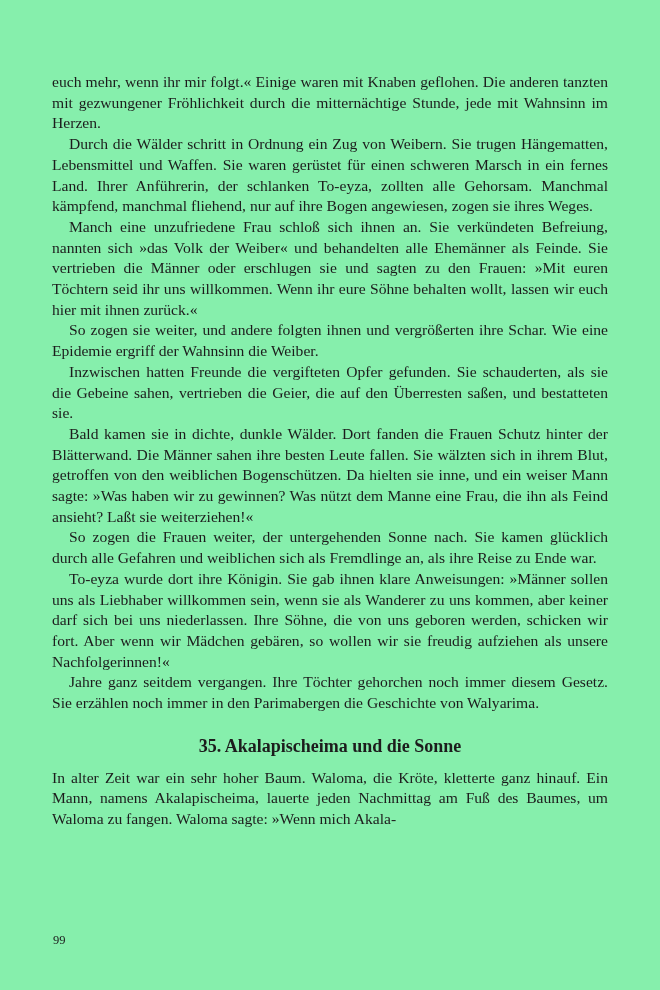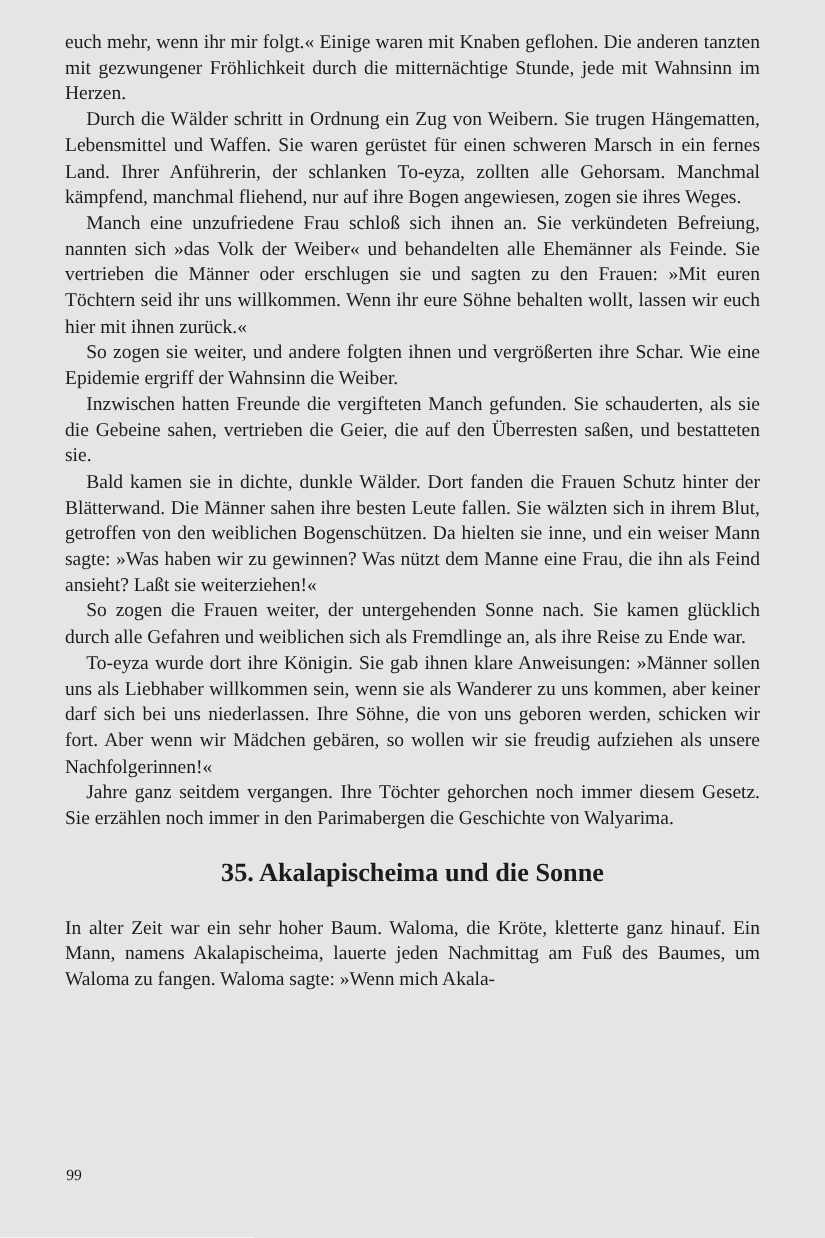--- a/index.html
+++ b/index.html
@@ -5,39 +5,39 @@
   html, body {
     margin: 0;
     padding: 0;
     background: #ffffff;
   }
   .book-page {
     position: relative;
     width: 660px;
     height: 990px;
     box-sizing: border-box;
-    background: #e5e5e5;
-    padding: 24px 52px 0 52px;
+    background: #86efac;
+    padding: 72px 52px 0 52px;
     overflow: hidden;
     font-family: "Liberation Serif", "DejaVu Serif", serif;
     color: #1c1c1c;
   }
   .book-page p {
     margin: 0;
     font-size: 15.6px;
     line-height: 20.7px;
     text-align: justify;
     text-justify: inter-word;
   }
   .book-page p.indent {
     text-indent: 17px;
   }
   .section-heading {
-    margin: 22px 0 24px 0;
-    font-size: 21px;
+    margin: 22px 0 11px 0;
+    font-size: 18px;
     line-height: 20.7px;
     font-weight: bold;
     text-align: center;
   }
   .page-number {
     position: absolute;
     left: 53px;
     bottom: 44px;
     font-size: 12.5px;
     line-height: 1;
@@ -45,21 +45,21 @@
   }
 </style>
 </head>
 <body>
 
 <div class="book-page">
   <p class="noindent">euch mehr, wenn ihr mir folgt.« Einige waren mit Knaben geflohen. Die anderen tanzten mit gezwungener Fröhlichkeit durch die mitternächtige Stunde, jede mit Wahnsinn im Herzen.</p>
   <p class="indent">Durch die Wälder schritt in Ordnung ein Zug von Weibern. Sie trugen Hängematten, Lebensmittel und Waffen. Sie waren gerüstet für einen schweren Marsch in ein fernes Land. Ihrer Anführerin, der schlanken To-eyza, zollten alle Gehorsam. Manchmal kämpfend, manchmal fliehend, nur auf ihre Bogen angewiesen, zogen sie ihres Weges.</p>
   <p class="indent">Manch eine unzufriedene Frau schloß sich ihnen an. Sie verkündeten Befreiung, nannten sich »das Volk der Weiber« und behandelten alle Ehemänner als Feinde. Sie vertrieben die Männer oder erschlugen sie und sagten zu den Frauen: »Mit euren Töchtern seid ihr uns willkommen. Wenn ihr eure Söhne behalten wollt, lassen wir euch hier mit ihnen zurück.«</p>
   <p class="indent">So zogen sie weiter, und andere folgten ihnen und vergrößerten ihre Schar. Wie eine Epidemie ergriff der Wahnsinn die Weiber.</p>
-  <p class="indent">Inzwischen hatten Freunde die vergifteten Manch gefunden. Sie schauderten, als sie die Gebeine sahen, vertrieben die Geier, die auf den Überresten saßen, und bestatteten sie.</p>
+  <p class="indent">Inzwischen hatten Freunde die vergifteten Opfer gefunden. Sie schauderten, als sie die Gebeine sahen, vertrieben die Geier, die auf den Überresten saßen, und bestatteten sie.</p>
   <p class="indent">Bald kamen sie in dichte, dunkle Wälder. Dort fanden die Frauen Schutz hinter der Blätterwand. Die Männer sahen ihre besten Leute fallen. Sie wälzten sich in ihrem Blut, getroffen von den weiblichen Bogenschützen. Da hielten sie inne, und ein weiser Mann sagte: »Was haben wir zu gewinnen? Was nützt dem Manne eine Frau, die ihn als Feind ansieht? Laßt sie weiterziehen!«</p>
   <p class="indent">So zogen die Frauen weiter, der untergehenden Sonne nach. Sie kamen glücklich durch alle Gefahren und weiblichen sich als Fremdlinge an, als ihre Reise zu Ende war.</p>
   <p class="indent">To-eyza wurde dort ihre Königin. Sie gab ihnen klare Anweisungen: »Männer sollen uns als Liebhaber willkommen sein, wenn sie als Wanderer zu uns kommen, aber keiner darf sich bei uns niederlassen. Ihre Söhne, die von uns geboren werden, schicken wir fort. Aber wenn wir Mädchen gebären, so wollen wir sie freudig aufziehen als unsere Nachfolgerinnen!«</p>
   <p class="indent">Jahre ganz seitdem vergangen. Ihre Töchter gehorchen noch immer diesem Gesetz. Sie erzählen noch immer in den Parimabergen die Geschichte von Walyarima.</p>
   <h2 class="section-heading">35. Akalapischeima und die Sonne</h2>
   <p class="noindent">In alter Zeit war ein sehr hoher Baum. Waloma, die Kröte, kletterte ganz hinauf. Ein Mann, namens Akalapischeima, lauerte jeden Nachmittag am Fuß des Baumes, um Waloma zu fangen. Waloma sagte: »Wenn mich Akala-</p>
   <div class="page-number">99</div>
 </div>
 
 </body></html>

